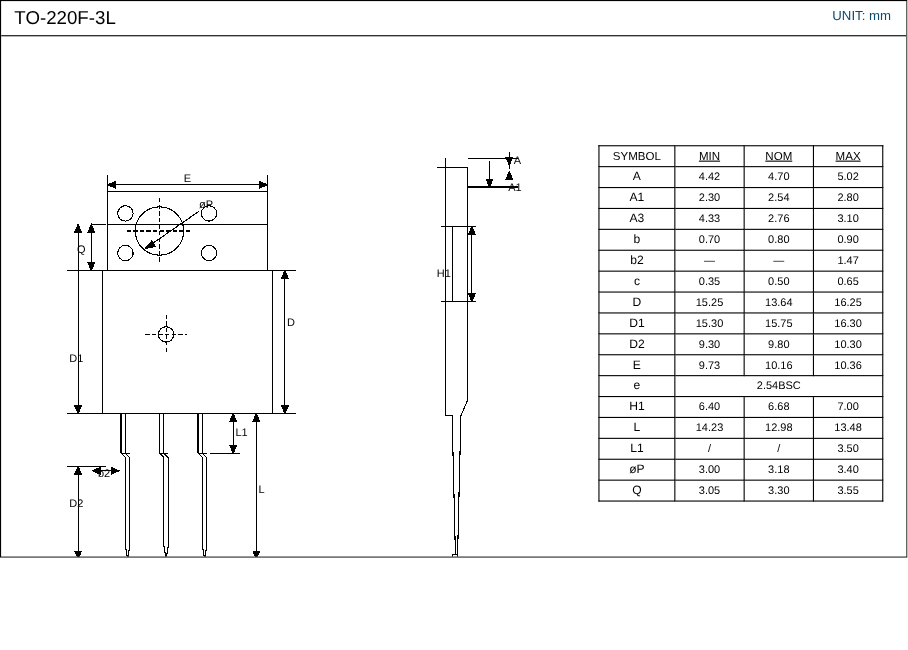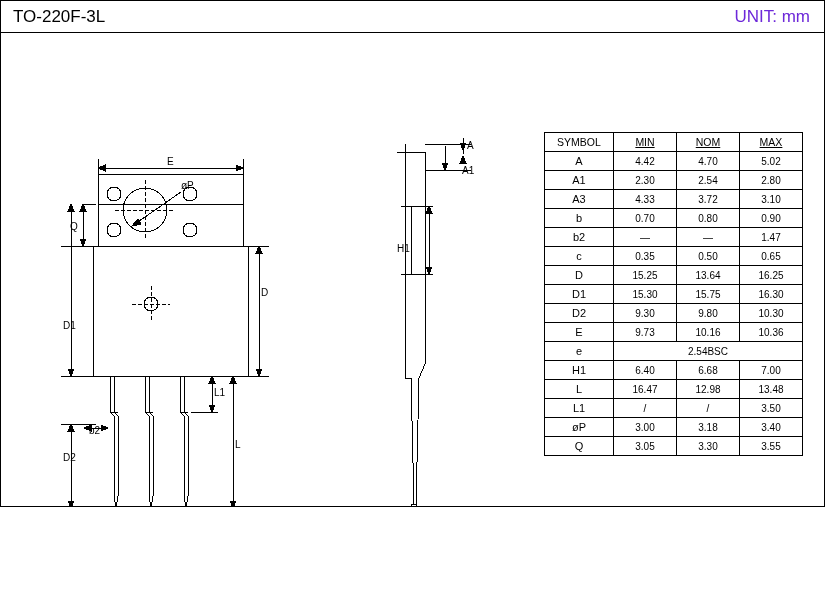--- a/index.html
+++ b/index.html
@@ -1,20 +1,20 @@
 <!DOCTYPE html>
 <html><head>
 <meta charset="utf-8">
 <style>
   html,body{margin:0;padding:0;background:#fff;}
   body{font-family:"Liberation Sans",sans-serif;}
   #page{position:relative;width:825px;height:507px;box-sizing:border-box;border:1px solid #000;background:#fff;overflow:hidden;}
   #header{position:relative;height:32px;border-bottom:1px solid #000;box-sizing:border-box;}
   #pkg-title{position:absolute;left:12px;top:6px;font-size:17px;color:#000;}
-  #unit-label{position:absolute;right:14px;top:6px;font-size:17px;color:#6d28d9;}
+  #unit-label{position:absolute;right:14px;top:6px;font-size:12px;color:#0c4a6e;}
   #canvas{position:absolute;left:0;top:33px;width:823px;height:556px;}
   svg{display:block;}
   .dim-table{position:absolute;left:543px;top:98px;border-collapse:collapse;font-size:10px;}
   .dim-table td,.dim-table th{border:1px solid #000;height:18px;text-align:center;font-weight:normal;color:#000;padding:0;}
   .dim-table th{font-size:10.5px;}
   .col-sym{width:68px;margin-top:39px;}
   .col-v{width:62px;text-decoration:underline;}
   .sym{font-size:11px;}
 </style>
 </head>
@@ -190,21 +190,21 @@
           </tr>
         <tr>
             <td class="sym">A1</td>
             <td>2.30</td>
             <td>2.54</td>
             <td>2.80</td>
           </tr>
         <tr>
             <td class="sym">A3</td>
             <td>4.33</td>
-            <td>3.72</td>
+            <td>2.76</td>
             <td>3.10</td>
           </tr>
         <tr>
             <td class="sym">b</td>
             <td>0.70</td>
             <td>0.80</td>
             <td>0.90</td>
           </tr>
         <tr>
             <td class="sym">b2</td>
@@ -247,21 +247,21 @@
             <td colspan="3">2.54BSC</td>
           </tr>
         <tr>
             <td class="sym">H1</td>
             <td>6.40</td>
             <td>6.68</td>
             <td>7.00</td>
           </tr>
         <tr>
             <td class="sym">L</td>
-            <td>16.47</td>
+            <td>14.23</td>
             <td>12.98</td>
             <td>13.48</td>
           </tr>
         <tr>
             <td class="sym">L1</td>
             <td>/</td>
             <td>/</td>
             <td>3.50</td>
           </tr>
         <tr>

